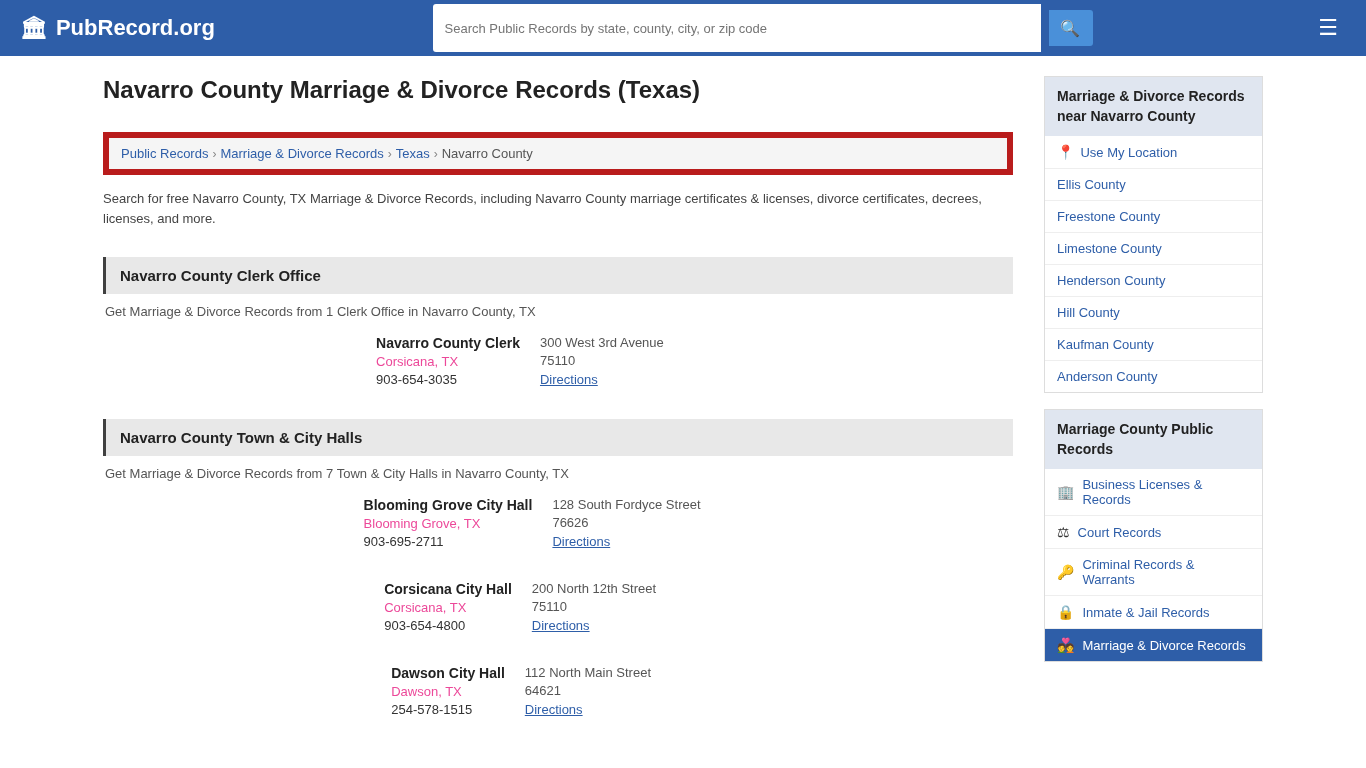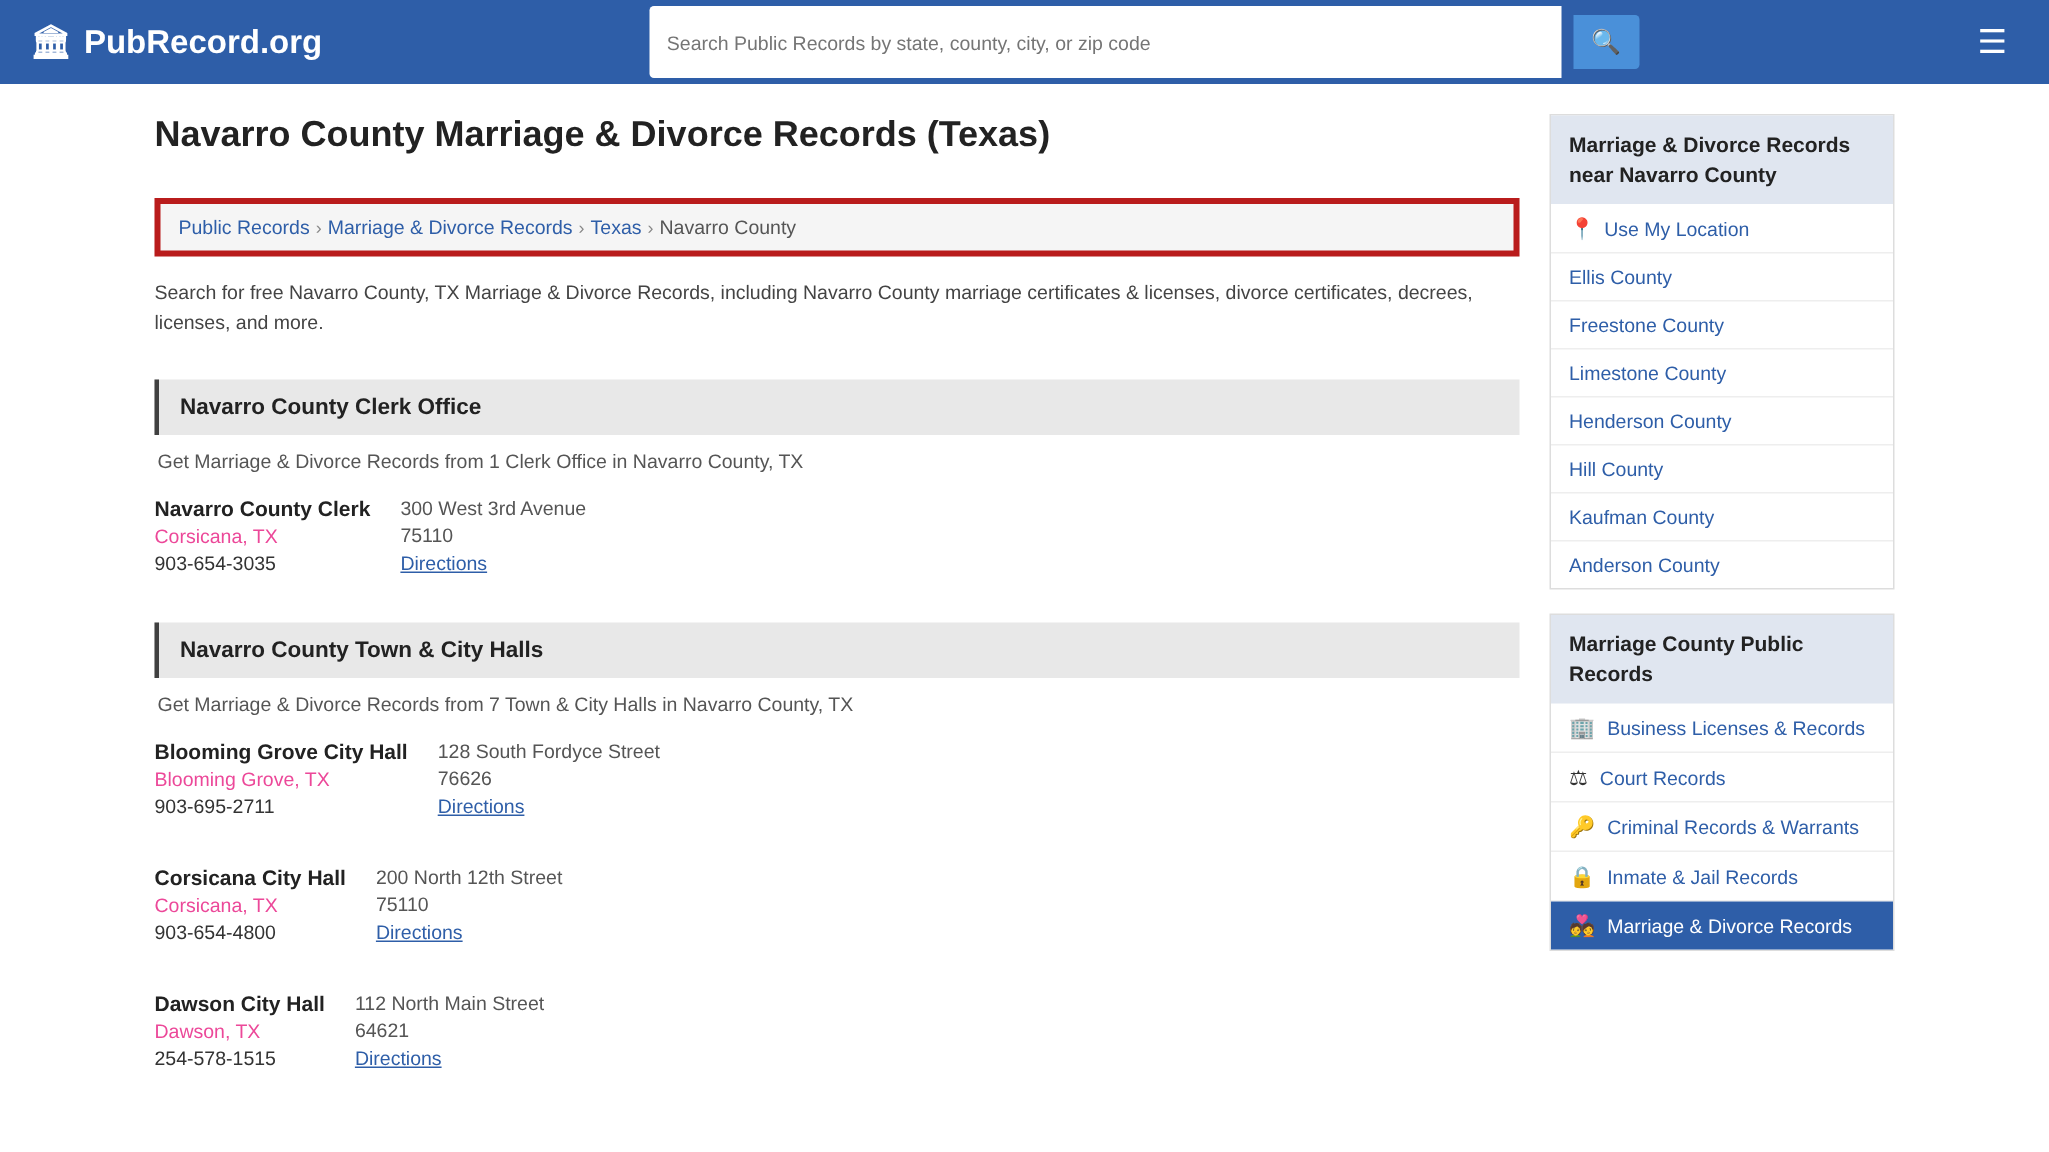--- a/index.html
+++ b/index.html
@@ -80,21 +80,21 @@
       font-size: 24px;
       font-weight: bold;
       color: #222;
       margin-bottom: 14px;
     }
     .breadcrumb {
       background: #f5f5f5;
       padding: 8px 12px;
       font-size: 13px;
       color: #555;
-      border: 4px solid #b91c1c;
+      border: 6px solid #b91c1c;
       margin-bottom: 14px;
       display: flex;
       align-items: center;
       gap: 4px;
       flex-wrap: wrap;
       margin-top: 28px;
     }
     .breadcrumb a {
       color: #2e5ea8;
       text-decoration: none;
@@ -125,21 +125,21 @@
       margin-bottom: 16px;
       padding: 0 2px;
     }
 
     .record-entry {
       margin-bottom: 22px;
       padding-bottom: 10px;
     }
     .record-entry-inner {
       display: flex;
-      justify-content: flex-start;
+      justify-content: center;
       gap: 20px;
     }
     .record-left {}
     .record-right {
       text-align: left;
       min-width: 200px;
     }
     .record-name {
       font-weight: bold;
       font-size: 14px;
@@ -182,20 +182,21 @@
       padding: 10px 12px;
       font-size: 14px;
       font-weight: bold;
       color: #222;
       margin-bottom: 0;
       line-height: 1.4;
     }
     .sidebar-section {
       border: 1px solid #ddd;
       margin-bottom: 16px;
+      margin-left: 11px;
     }
     .sidebar-list {
       list-style: none;
       padding: 0;
     }
     .sidebar-list li {
       padding: 8px 12px;
       border-bottom: 1px solid #eee;
       font-size: 13px;
     }

